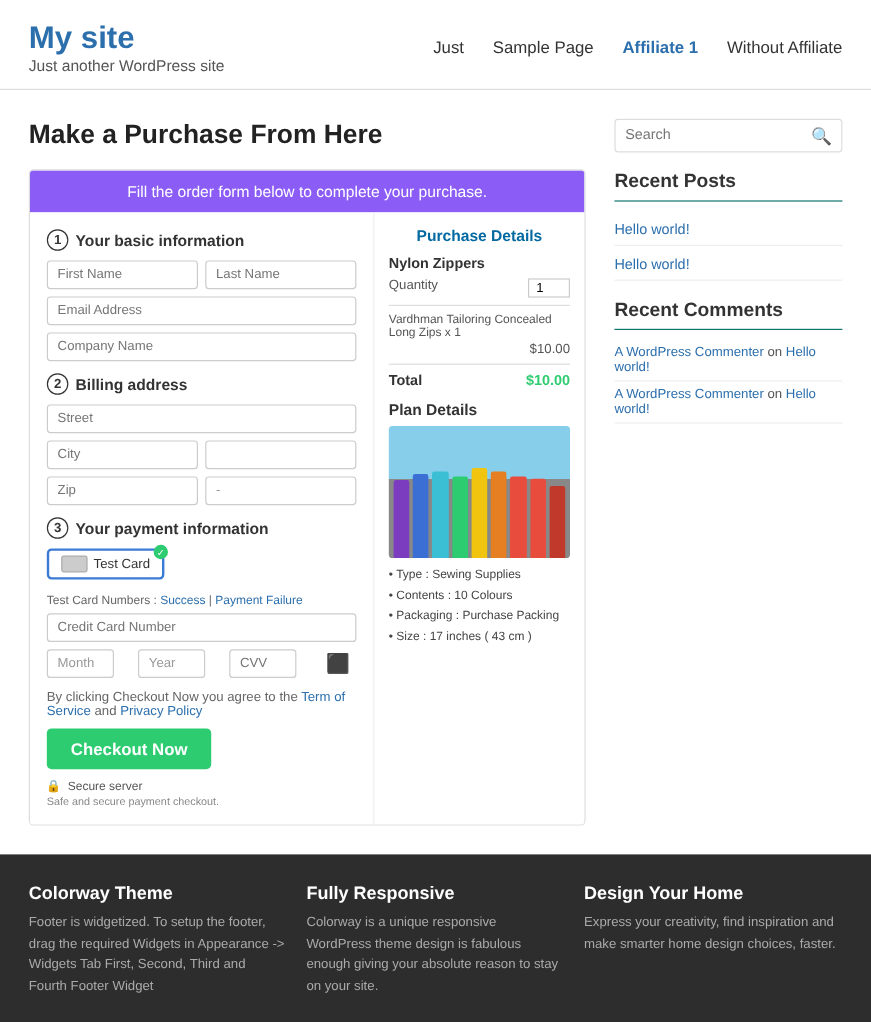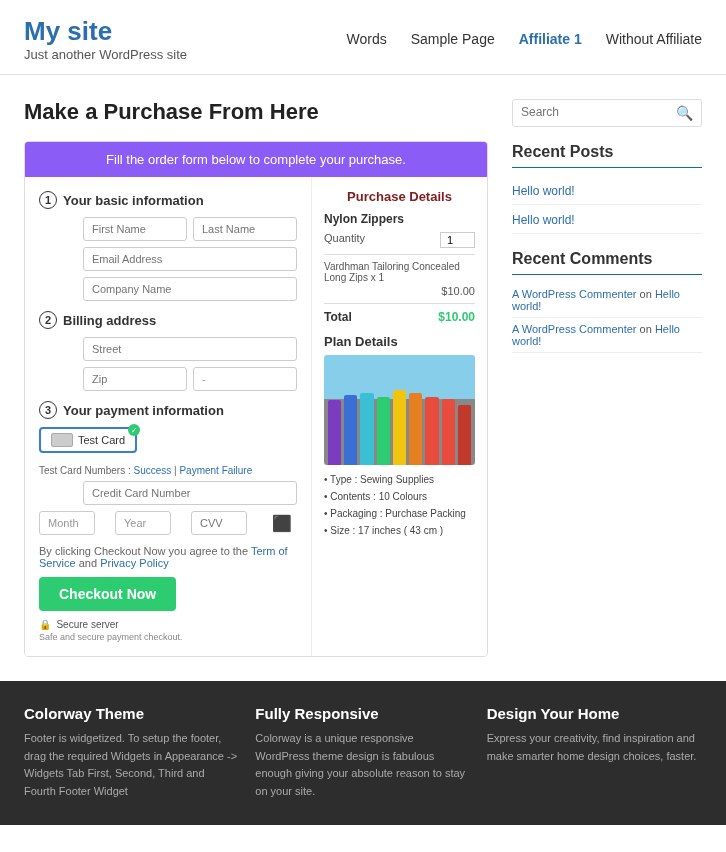--- a/index.html
+++ b/index.html
@@ -64,21 +64,21 @@
       display: inline-flex;
       align-items: center;
       justify-content: center;
       width: 18px; height: 18px;
       border: 1.5px solid #333;
       border-radius: 50%;
       font-size: 11px;
       font-weight: bold;
       flex-shrink: 0;
     }
-    .form-row { display: flex; gap: 6px; margin-bottom: 6px; margin-left: 44px; }
+    .form-row { display: flex; gap: 6px; margin-bottom: 6px; }
     .form-input {
       width: 100%;
       padding: 5px 8px;
       border: 1px solid #ccc;
       border-radius: 3px;
       font-size: 11px;
       color: #999;
       background: #fff;
     }
     .form-select {
@@ -143,21 +143,21 @@
     .secure-row {
       display: flex;
       align-items: center;
       gap: 5px;
       font-size: 10px;
       color: #555;
     }
     .secure-subtext { font-size: 9px; color: #888; margin-top: 2px; }
 
     
-    .purchase-details-title { font-size: 13px; font-weight: bold; text-align: center; margin-bottom: 8px; color: #7f1d1d; }
+    .purchase-details-title { font-size: 13px; font-weight: bold; text-align: center; margin-bottom: 8px; color: #0369a1; }
     .product-name { font-size: 12px; font-weight: bold; margin-bottom: 6px; }
     .detail-row { display: flex; justify-content: space-between; font-size: 11px; margin-bottom: 4px; color: #555; }
     .detail-row input { width: 35px; text-align: center; border: 1px solid #ccc; font-size: 11px; padding: 1px 2px; }
     .divider { border: none; border-top: 1px solid #ddd; margin: 6px 0; }
     .total-row { display: flex; justify-content: space-between; font-size: 12px; font-weight: bold; }
     .total-amount { color: #2ecc71; }
 
     
     .plan-title { font-size: 13px; font-weight: bold; margin: 10px 0 6px; }
     .zipper-image {
@@ -226,21 +226,21 @@
   </style>
 </head>
 <body>
 
 <header class="site-header">
   <div>
     <div class="site-title">My site</div>
     <div class="site-tagline">Just another WordPress site</div>
   </div>
   <nav class="site-nav">
-    <a class="nav-link" href="#">Words</a>
+    <a class="nav-link" href="#">Just</a>
     <a class="nav-link" href="#">Sample Page</a>
     <a class="nav-link active" href="#">Affiliate 1</a>
     <a class="nav-link" href="#">Without Affiliate</a>
   </nav>
 </header>
 
 <div class="main-content">
 
   <div class="content-area">
     <h1 class="page-title">Make a Purchase From Here</h1>
@@ -270,20 +270,26 @@
             </div>
           </div>
 
           <div class="form-section">
             <div class="section-title">
               <span class="section-number">2</span>
               <span>Billing address</span>
             </div>
             <div class="form-row">
               <input class="form-input" type="text" placeholder="Street" style="">
+            </div>
+            <div class="form-row">
+              <input class="form-input" type="text" placeholder="City" style="">
+              <select class="form-select">
+                <option value="Country"></option>
+              </select>
             </div>
             <div class="form-row">
               <input class="form-input" type="text" style="width: 50%;" placeholder="Zip">
               <select class="form-select" style="width:50%">
                 <option>-</option>
               </select>
             </div>
           </div>
 
           <div class="form-section">

